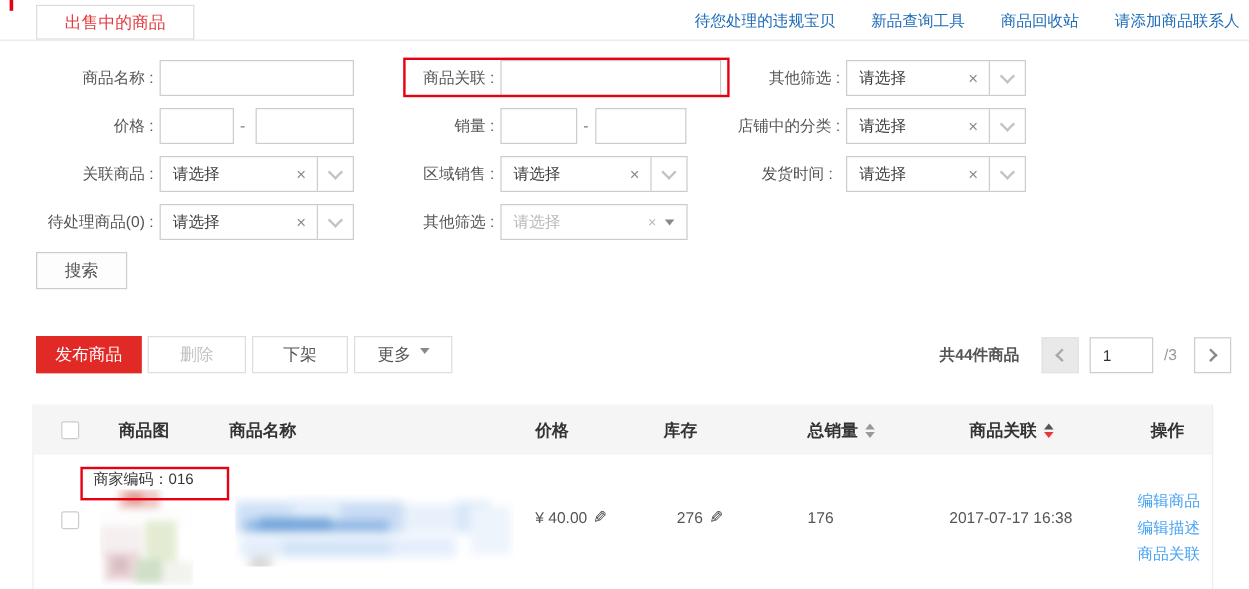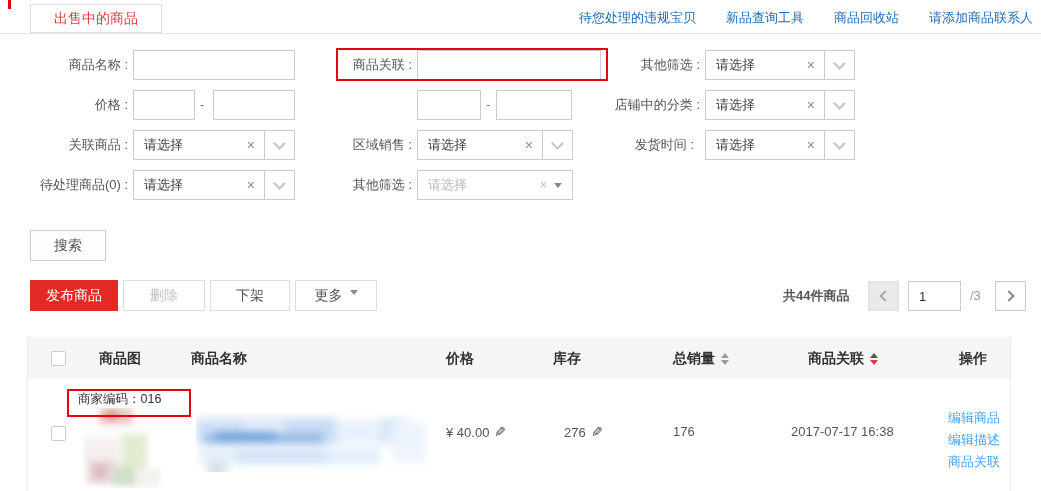--- a/index.html
+++ b/index.html
@@ -23,21 +23,21 @@
   .sel-val { flex:1; padding-left:10px; font-size:13px; color:#3c3c3c; }
   .sel-x { color:#8c8c8c; font-size:14px; padding:0 9px; }
   .sel-arrow { width:30px; height:100%; border-left:1px solid #ccc; display:flex; align-items:center; justify-content:center; }
   .chev { width:9px; height:9px; border-right:2px solid #c3c3c3; border-bottom:2px solid #c3c3c3; transform:rotate(45deg); margin-top:-4px; }
   .select-lite { position:absolute; height:30px; border:1px solid #ccc; background:#fff; display:flex; align-items:center; cursor:pointer; }
   .select-lite .sel-val { color:#b9b9b9; }
   .select-lite .sel-x { color:#b9b9b9; font-size:12px; padding:0 7px; }
   .caret-down { width:0; height:0; border:4px solid transparent; border-top:5px solid #8a8a8a; margin:5px 10px 0 0; }
 
   .search-btn { position:absolute; left:30px; top:210px; width:76px; height:31px; border:1px solid #ccc;
-                background:#fdfdfd; color:#555; font-size:14px; cursor:pointer;margin-top:20px; }
+                background:#fdfdfd; color:#555; font-size:14px; cursor:pointer; }
 
   
   .btn { position:absolute; top:280px; height:31px; border:1px solid #ddd; background:#fff; font-size:14px; cursor:pointer; }
   .btn-red { background:#e12a26; border-color:#e12a26; color:#fff; }
   .btn-disabled { color:#c2c2c2; }
   .btn-plain { color:#555; }
   .total-txt { position:absolute; left:783px; top:280px; height:31px; line-height:31px; font-size:13px; color:#555;font-weight:bold; }
   .pg-btn { position:absolute; top:281px; width:31px; height:30px; display:flex; align-items:center; justify-content:center; cursor:pointer; }
   .pg-prev { left:868px; background:#e9e9e9; border:1px solid #e2e2e2; }
   .pg-next { left:995px; background:#fff; border:1px solid #ccc; }
@@ -101,20 +101,21 @@
     <span class="sel-x">×</span>
     <span class="sel-arrow">
         <i class="chev"></i>
       </span>
   </div>
 
   <span class="flabel" style="left:20px;top:90px;width:108px">价格 :</span>
   <input class="tin" style="left: 133px; top: 90px; width: 62px;">
   <span class="dash" style="left:200px;top:90px">-</span>
   <input class="tin" style="left: 213px; top: 90px; width: 82px;">
+  <span class="flabel" style="left:300px;top:90px;width:112px">销量 :</span>
   <input class="tin" style="left: 417px; top: 90px; width: 64px;">
   <span class="dash" style="left:486px;top:90px">-</span>
   <input class="tin" style="left: 496px; top: 90px; width: 76px;">
   <span class="flabel" style="left:560px;top:90px;width:140px">店铺中的分类 :</span>
   <div class="select" style="left:705px;top:90px;width:150px">
     <span class="sel-val">请选择</span>
     <span class="sel-x">×</span>
     <span class="sel-arrow">
         <i class="chev"></i>
       </span>

